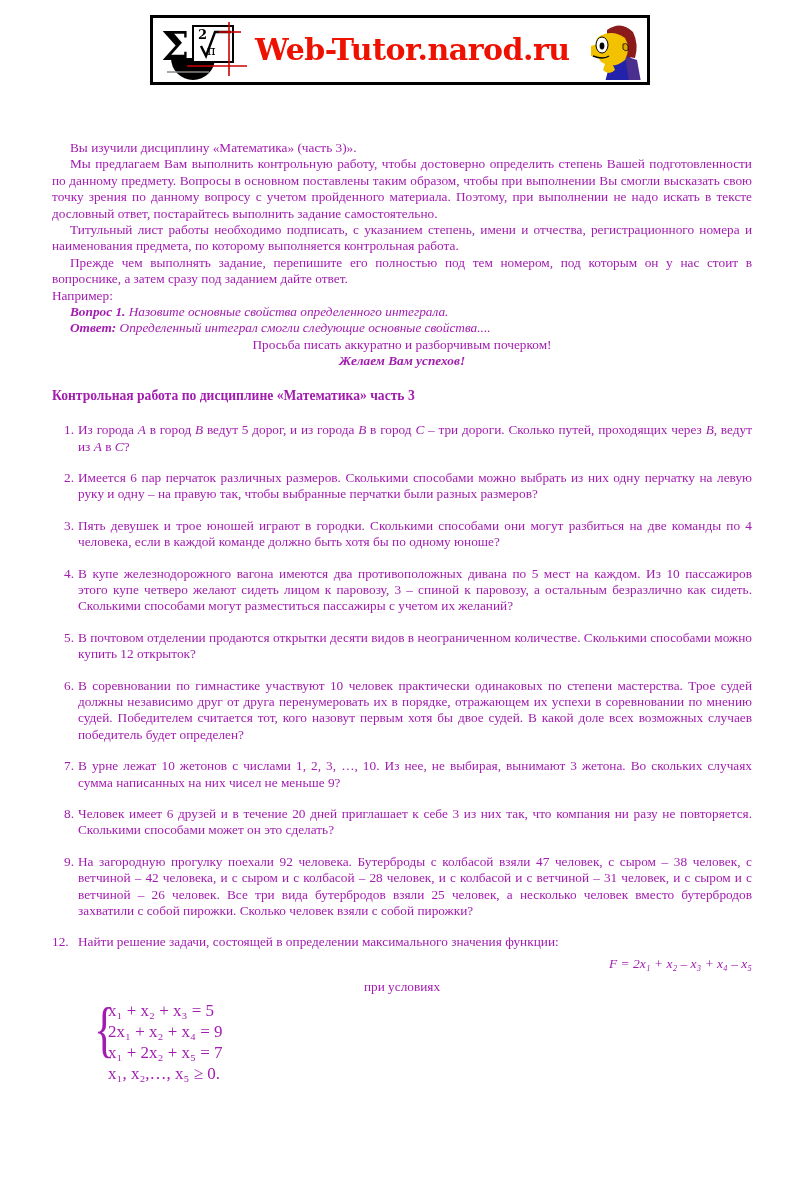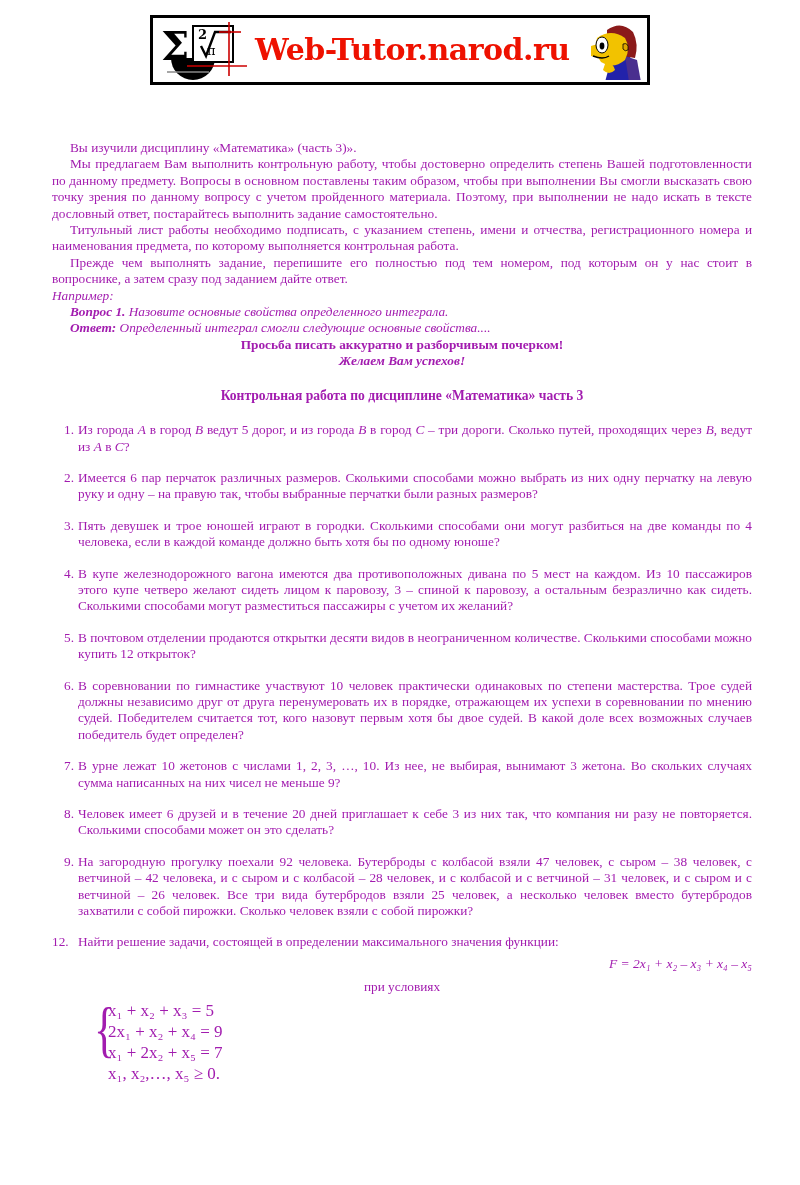--- a/index.html
+++ b/index.html
@@ -79,31 +79,30 @@
     text-align: justify;
     color: #a21caf;
     margin-top: 40px;
   }
   .p {
     margin: 0 0 0 0;
     text-align: justify;
     text-justify: inter-word;
   }
   .p.ind { text-indent: 18px; }
-  .p.noind { text-indent: 0; font-style: italic; }
+  .p.noind { text-indent: 0; }
 
   .bi { font-weight: bold; font-style: italic; }
   .it { font-style: italic; }
-  .bold { font-weight: bold; }
+  .bold { font-weight: normal; }
 
   .center { text-align: center; text-indent: 0; }
   .spacer18 { height: 18px; }
 
   .title {
-    text-align: center;
     font-weight: bold;
     font-size: 13.6px;
     text-indent: 0;
   }
 
   
   ol.questions {
     list-style: none;
     margin: 0;
     padding: 0;

